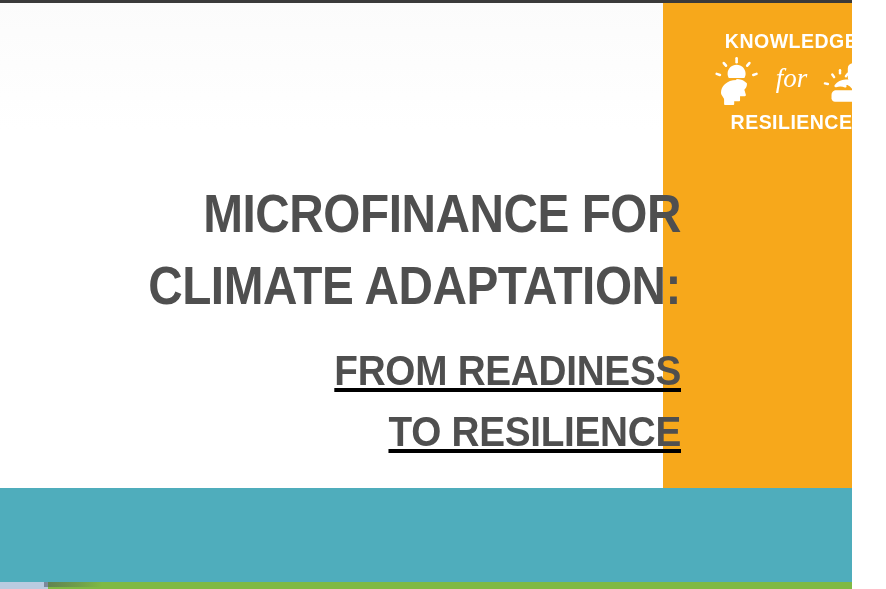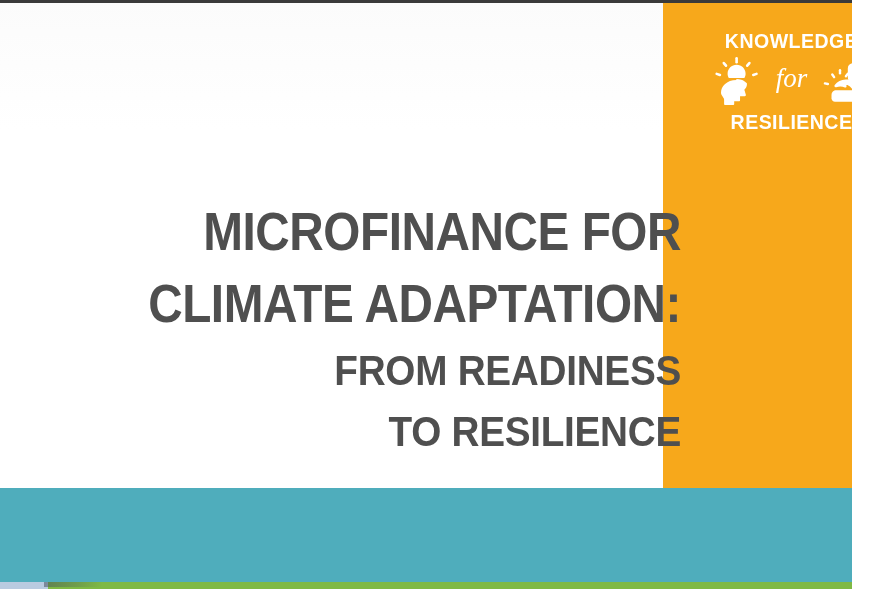--- a/index.html
+++ b/index.html
@@ -124,21 +124,21 @@
     padding: 0 2px 6px 2px;
   }
   .ico {
     display: block;
   }
 
   
   .title-block {
     position: absolute;
     left: 0;
-    top: 196px;
+    top: 178px;
     width: 681px;
     z-index: 25;
     text-align: right;
   }
   .title-line {
     font-family: "Liberation Sans", sans-serif;
     font-weight: bold;
     color: #4f4f4f;
     font-size: 53px;
     line-height: 72px;
@@ -147,20 +147,21 @@
     transform-origin: right center;
     white-space: nowrap;
   }
   .subtitle-block {
     position: absolute;
     left: 0;
     top: 340px;
     width: 681px;
     z-index: 25;
     text-align: right;
+    text-decoration: underline;
   }
   .subtitle-line {
     font-family: "Liberation Sans", sans-serif;
     font-weight: bold;
     color: #4f4f4f;
     font-size: 43px;
     line-height: 61px;
     letter-spacing: -0.3px;
     transform: scaleX(0.9);
     transform-origin: right center;

